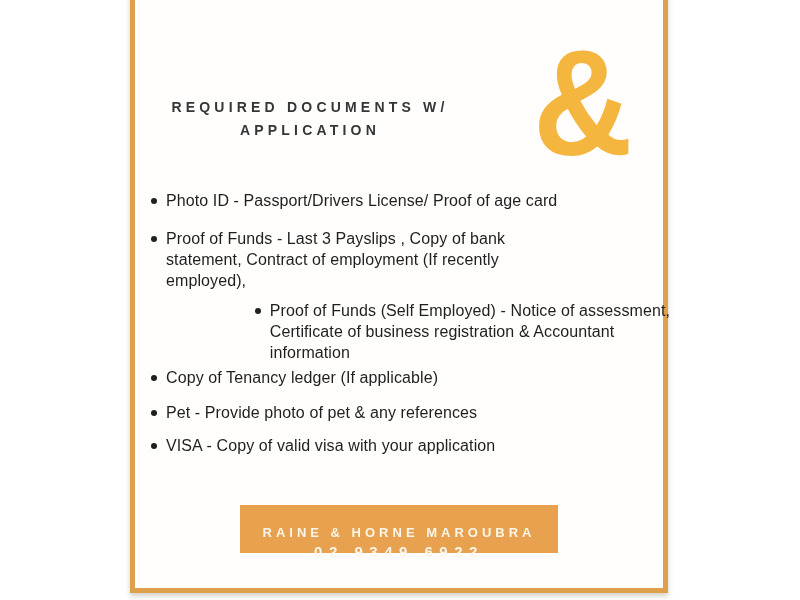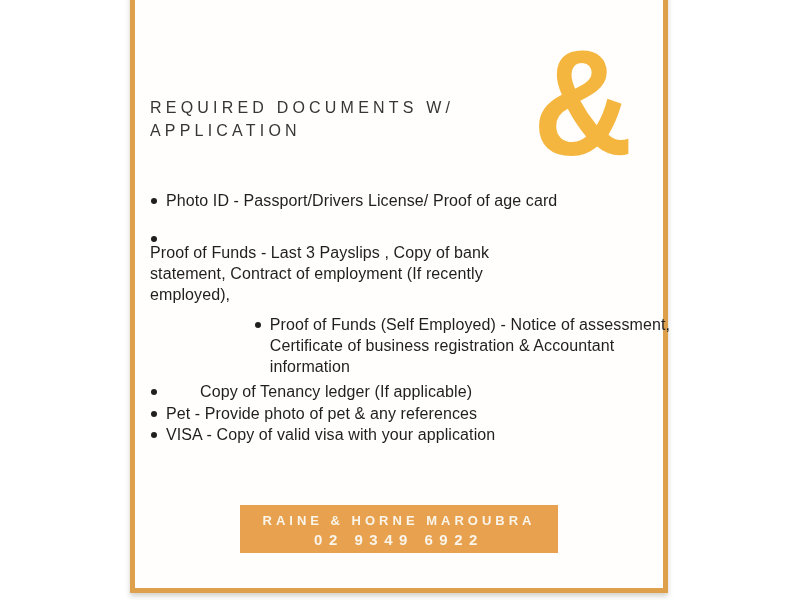--- a/index.html
+++ b/index.html
@@ -32,23 +32,23 @@
     height: 599px;
     border: 5px solid var(--frame-border);
     background: #fffefd;
     box-shadow: 0 3px 5px rgba(80,70,50,0.25);
   }
   .doc-title {
     position: absolute;
     left: 150px;
     top: 96px;
     width: 320px;
-    text-align: left;
-    font-size: 16px;
-    font-weight: 400;
+    text-align: center;
+    font-size: 14px;
+    font-weight: 700;
     letter-spacing: 4.2px;
     line-height: 23px;
     color: var(--title-text);
     white-space: pre-line;
   }
   .ampersand-logo {
     position: absolute;
     left: 533px;
     top: 28px;
     font-size: 150px;
@@ -63,24 +63,24 @@
     position: absolute;
     left: 150px;
     top: 190px;
     width: 520px;
   }
   .list-item {
     display: flex;
     align-items: flex-start;
   }
   .list-item:nth-child(1) { margin-bottom: 17px; }
-  .list-item:nth-child(2) { margin-bottom: 9px; flex-direction: column; }
+  .list-item:nth-child(2) { margin-bottom: 9px; }
   .list-item:nth-child(3) { margin-bottom: 4px; justify-content: flex-end; }
-  .list-item:nth-child(4) { margin-bottom: 1px; gap: 34px; }
-  .list-item:nth-child(5) { margin-bottom: 0px; }
+  .list-item:nth-child(4) { margin-bottom: 14px; }
+  .list-item:nth-child(5) { margin-bottom: 12px; }
   .bullet-dot {
     width: 6px;
     height: 6px;
     border-radius: 50%;
     background: var(--list-text);
     margin: 8px 9px 0 1px;
     flex: 0 0 auto;
   }
   .item-text {
     font-size: 16px;
@@ -92,21 +92,21 @@
   }
   .footer-badge {
     position: absolute;
     left: 240px;
     top: 505px;
     width: 318px;
     height: 48px;
     background: var(--footer-bg);
     color: var(--footer-text);
     text-align: center;
-    padding-top: 6px;
+    padding-top: 18px;
   }
   .footer-agency {
     font-size: 13px;
     font-weight: 700;
     letter-spacing: 4px;
     line-height: 19px;
   }
   .footer-phone {
     font-size: 15px;
     font-weight: 700;

